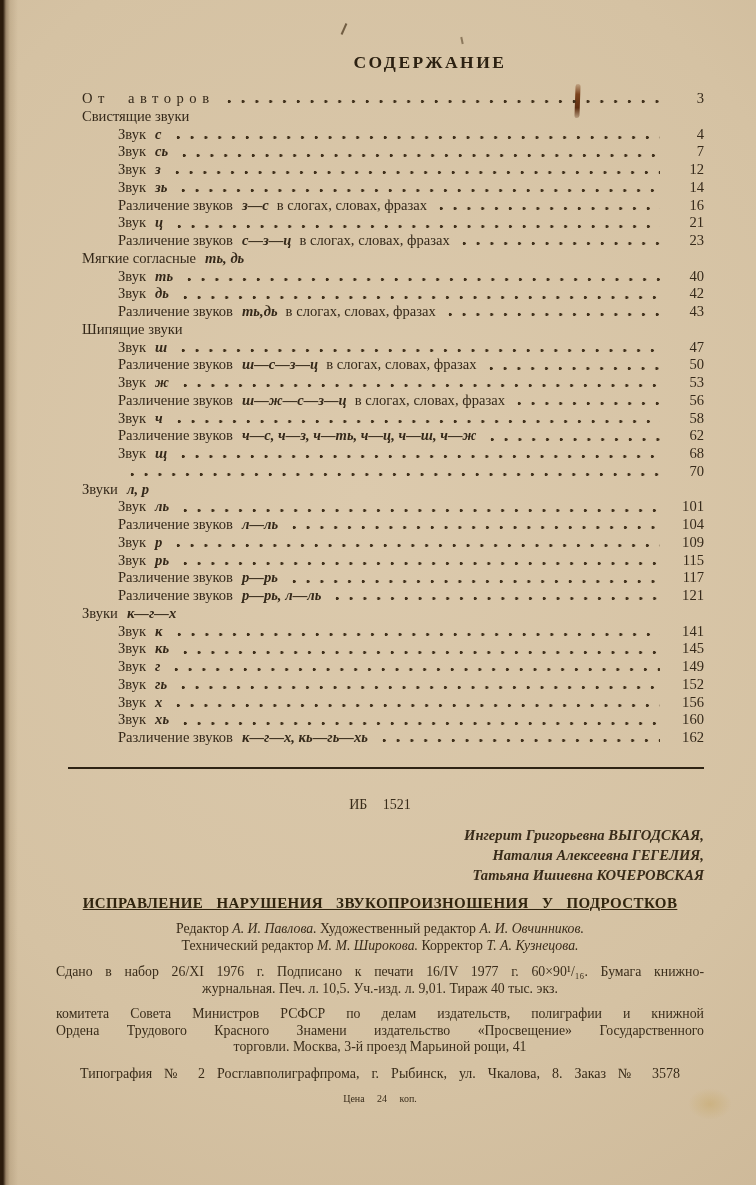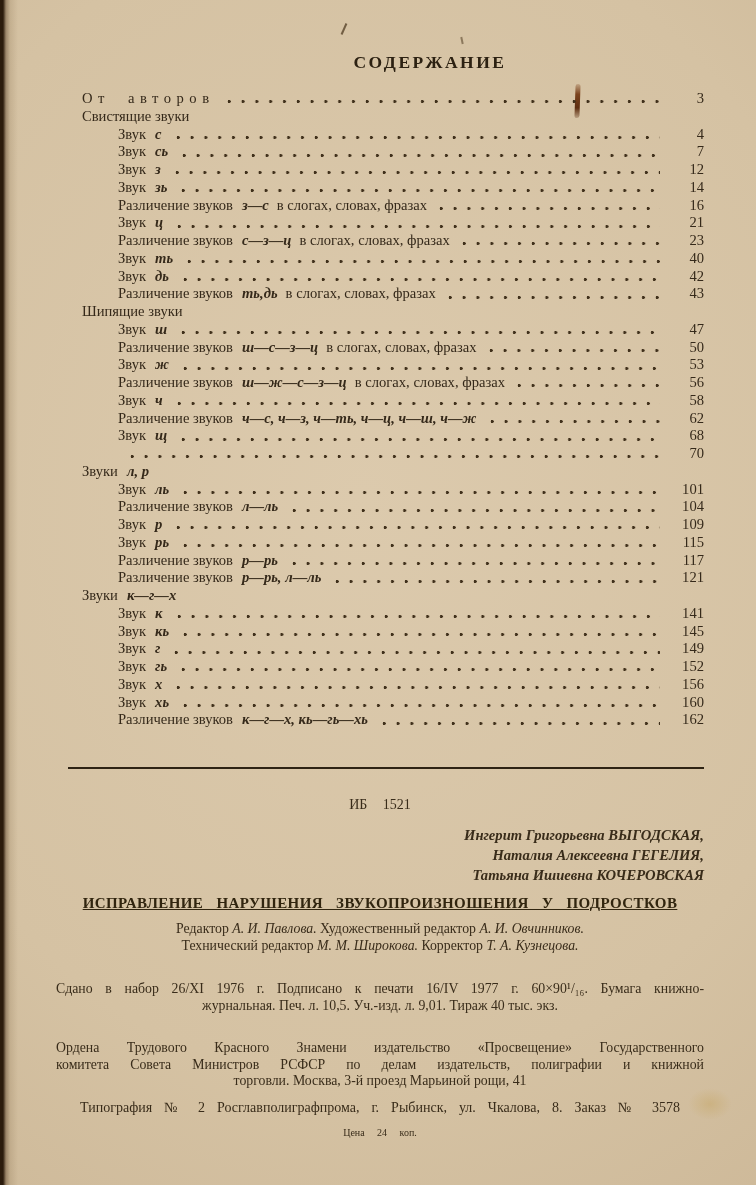--- a/index.html
+++ b/index.html
@@ -42,21 +42,21 @@
   }
   .fill{flex:1 1 auto;}
   .pg{flex:0 0 36px;text-align:right;}
   .rule{position:absolute;left:68px;top:767px;width:636px;height:2px;background:#2e2314;border:none;margin:0;}
   .colophon{position:absolute;left:56px;top:797px;width:648px;font-size:13.8px;color:#392c1a;}
   .ib{text-align:center;font-size:14px;word-spacing:12px;}
   .authors{margin-top:12px;text-align:right;font-style:italic;font-weight:bold;font-size:14.6px;line-height:20px;}
   .booktitle{margin-top:10px;text-align:center;font-weight:bold;font-size:15px;word-spacing:9px;letter-spacing:.4px;color:#31250f;text-decoration:underline;}
   .editors{margin-top:8px;text-align:center;line-height:17px;}
   .it{font-style:italic;}
-  .para{margin-top:26px;line-height:17px;}
+  .para{margin-top:9px;line-height:17px;}
   #publisher{line-height:16.5px;}
   .pline{text-align:justify;text-align-last:justify;}
   .plast{text-align:center;text-align-last:center;}
   .typo{margin-top:10px;padding:0 24px;font-size:14px;text-align:justify;text-align-last:justify;}
   .price{margin-top:11px;text-align:center;font-size:10px;word-spacing:10px;}
 </style>
 </head>
 <body>
 
 <div class="page">
@@ -106,20 +106,24 @@
       <div class="trow lvl1">
         <span class="tlabel"><span>Звук</span><span class="ph">ц</span></span>
         <span class="leader"></span>
         <span class="pg">21</span>
       </div>
       <div class="trow lvl1">
         <span class="tlabel"><span>Различение звуков</span><span class="ph">с—з—ц</span><span class="tpost">в слогах, словах, фразах</span></span>
         <span class="leader"></span>
         <span class="pg">23</span>
       </div>
+      <div class="trow lvl0">
+        <span class="tlabel"><span>Мягкие согласные</span><span class="ph">ть, дь</span></span>
+        <span class="fill"></span>
+      </div>
       <div class="trow lvl1">
         <span class="tlabel"><span>Звук</span><span class="ph">ть</span></span>
         <span class="leader"></span>
         <span class="pg">40</span>
       </div>
       <div class="trow lvl1">
         <span class="tlabel"><span>Звук</span><span class="ph">дь</span></span>
         <span class="leader"></span>
         <span class="pg">42</span>
       </div>
@@ -258,20 +262,20 @@
     <div class="booktitle">ИСПРАВЛЕНИЕ НАРУШЕНИЯ ЗВУКОПРОИЗНОШЕНИЯ У ПОДРОСТКОВ</div>
     <div class="editors" id="editors">
         <div><span>Редактор </span><span class="it">А. И. Павлова.</span><span> Художественный редактор </span><span class="it">А. И. Овчинников.</span></div>
         <div><span>Технический редактор </span><span class="it">М. М. Широкова.</span><span> Корректор </span><span class="it">Т. А. Кузнецова.</span></div>
       </div>
     <div class="para" id="printinfo">
         <div class="pline">Сдано в набор 26/XI 1976 г. Подписано к печати 16/IV 1977 г. 60×90¹/₁₆. Бумага книжно-</div>
         <div class="pline plast">журнальная. Печ. л. 10,5. Уч.-изд. л. 9,01. Тираж 40 тыс. экз.</div>
       </div>
     <div class="para" id="publisher">
+        <div class="pline">комитета Совета Министров РСФСР по делам издательств, полиграфии и книжной</div>
         <div class="pline">Ордена Трудового Красного Знамени издательство «Просвещение» Государственного</div>
-        <div class="pline">комитета Совета Министров РСФСР по делам издательств, полиграфии и книжной</div>
         <div class="pline plast">торговли. Москва, 3-й проезд Марьиной рощи, 41</div>
       </div>
     <div class="typo">Типография № 2 Росглавполиграфпрома, г. Рыбинск, ул. Чкалова, 8. Заказ № 3578</div>
     <div class="price">Цена 24 коп.</div>
   </div>
 </div>
 
 </body></html>

